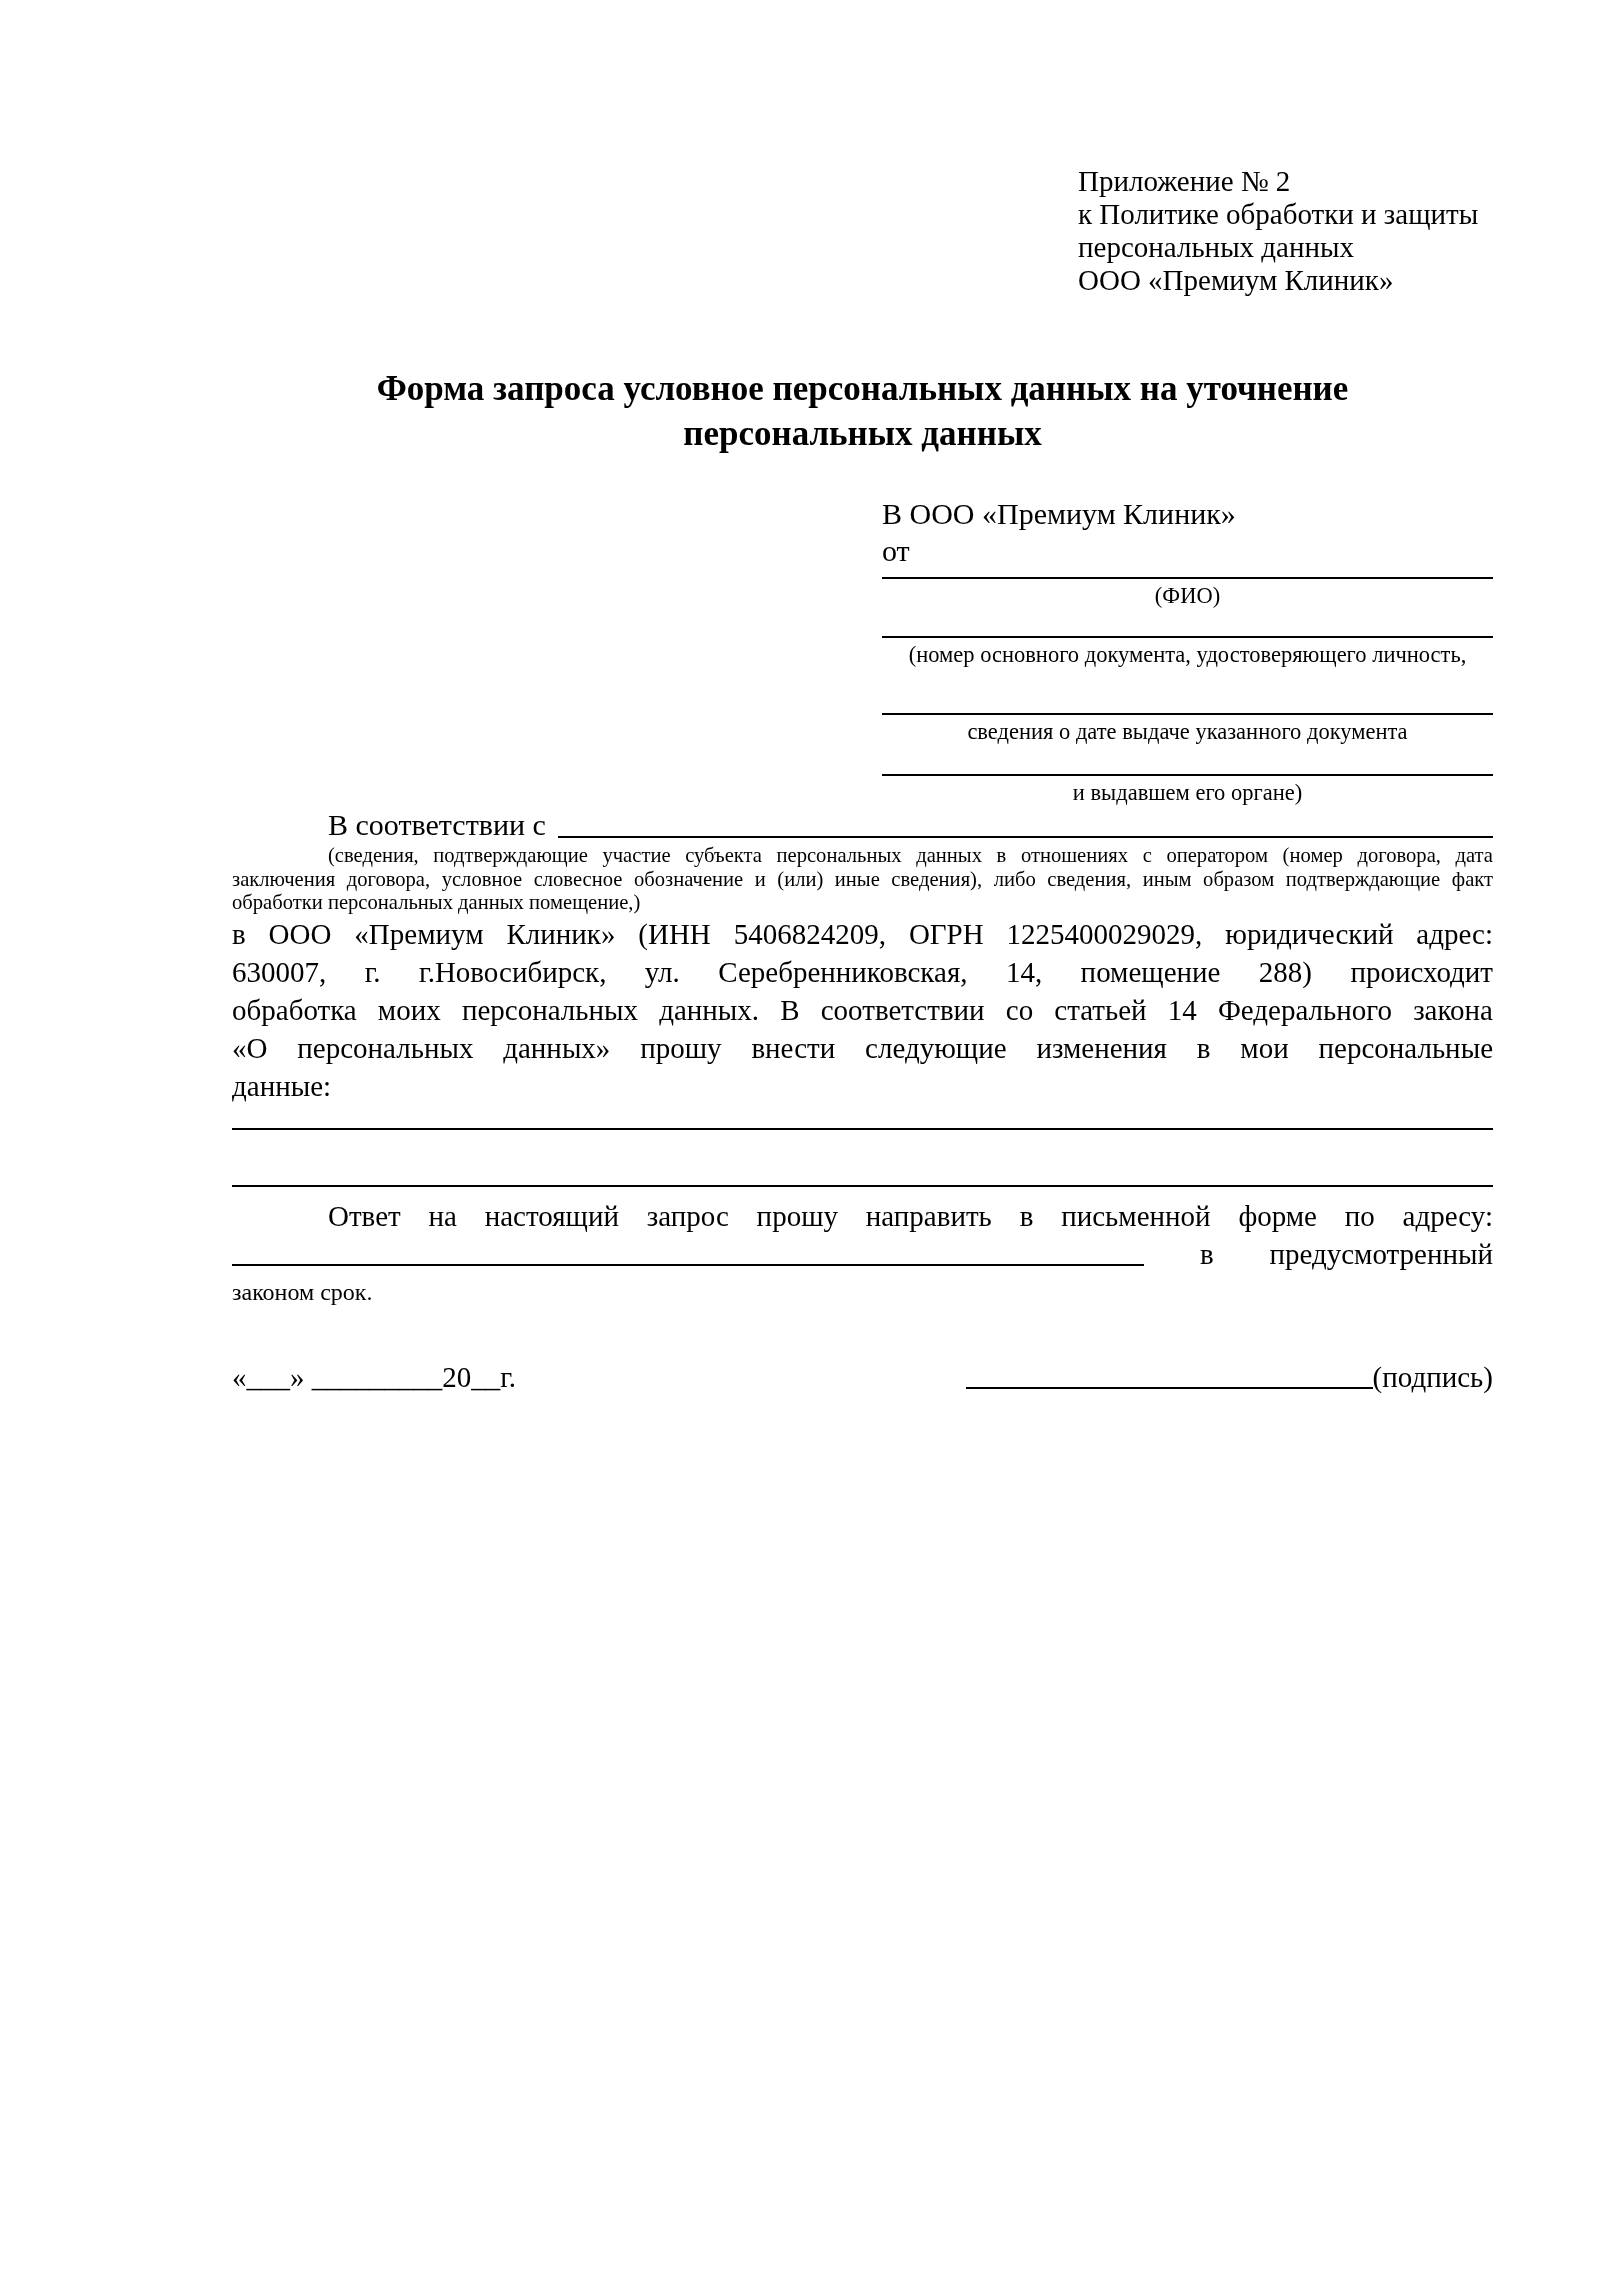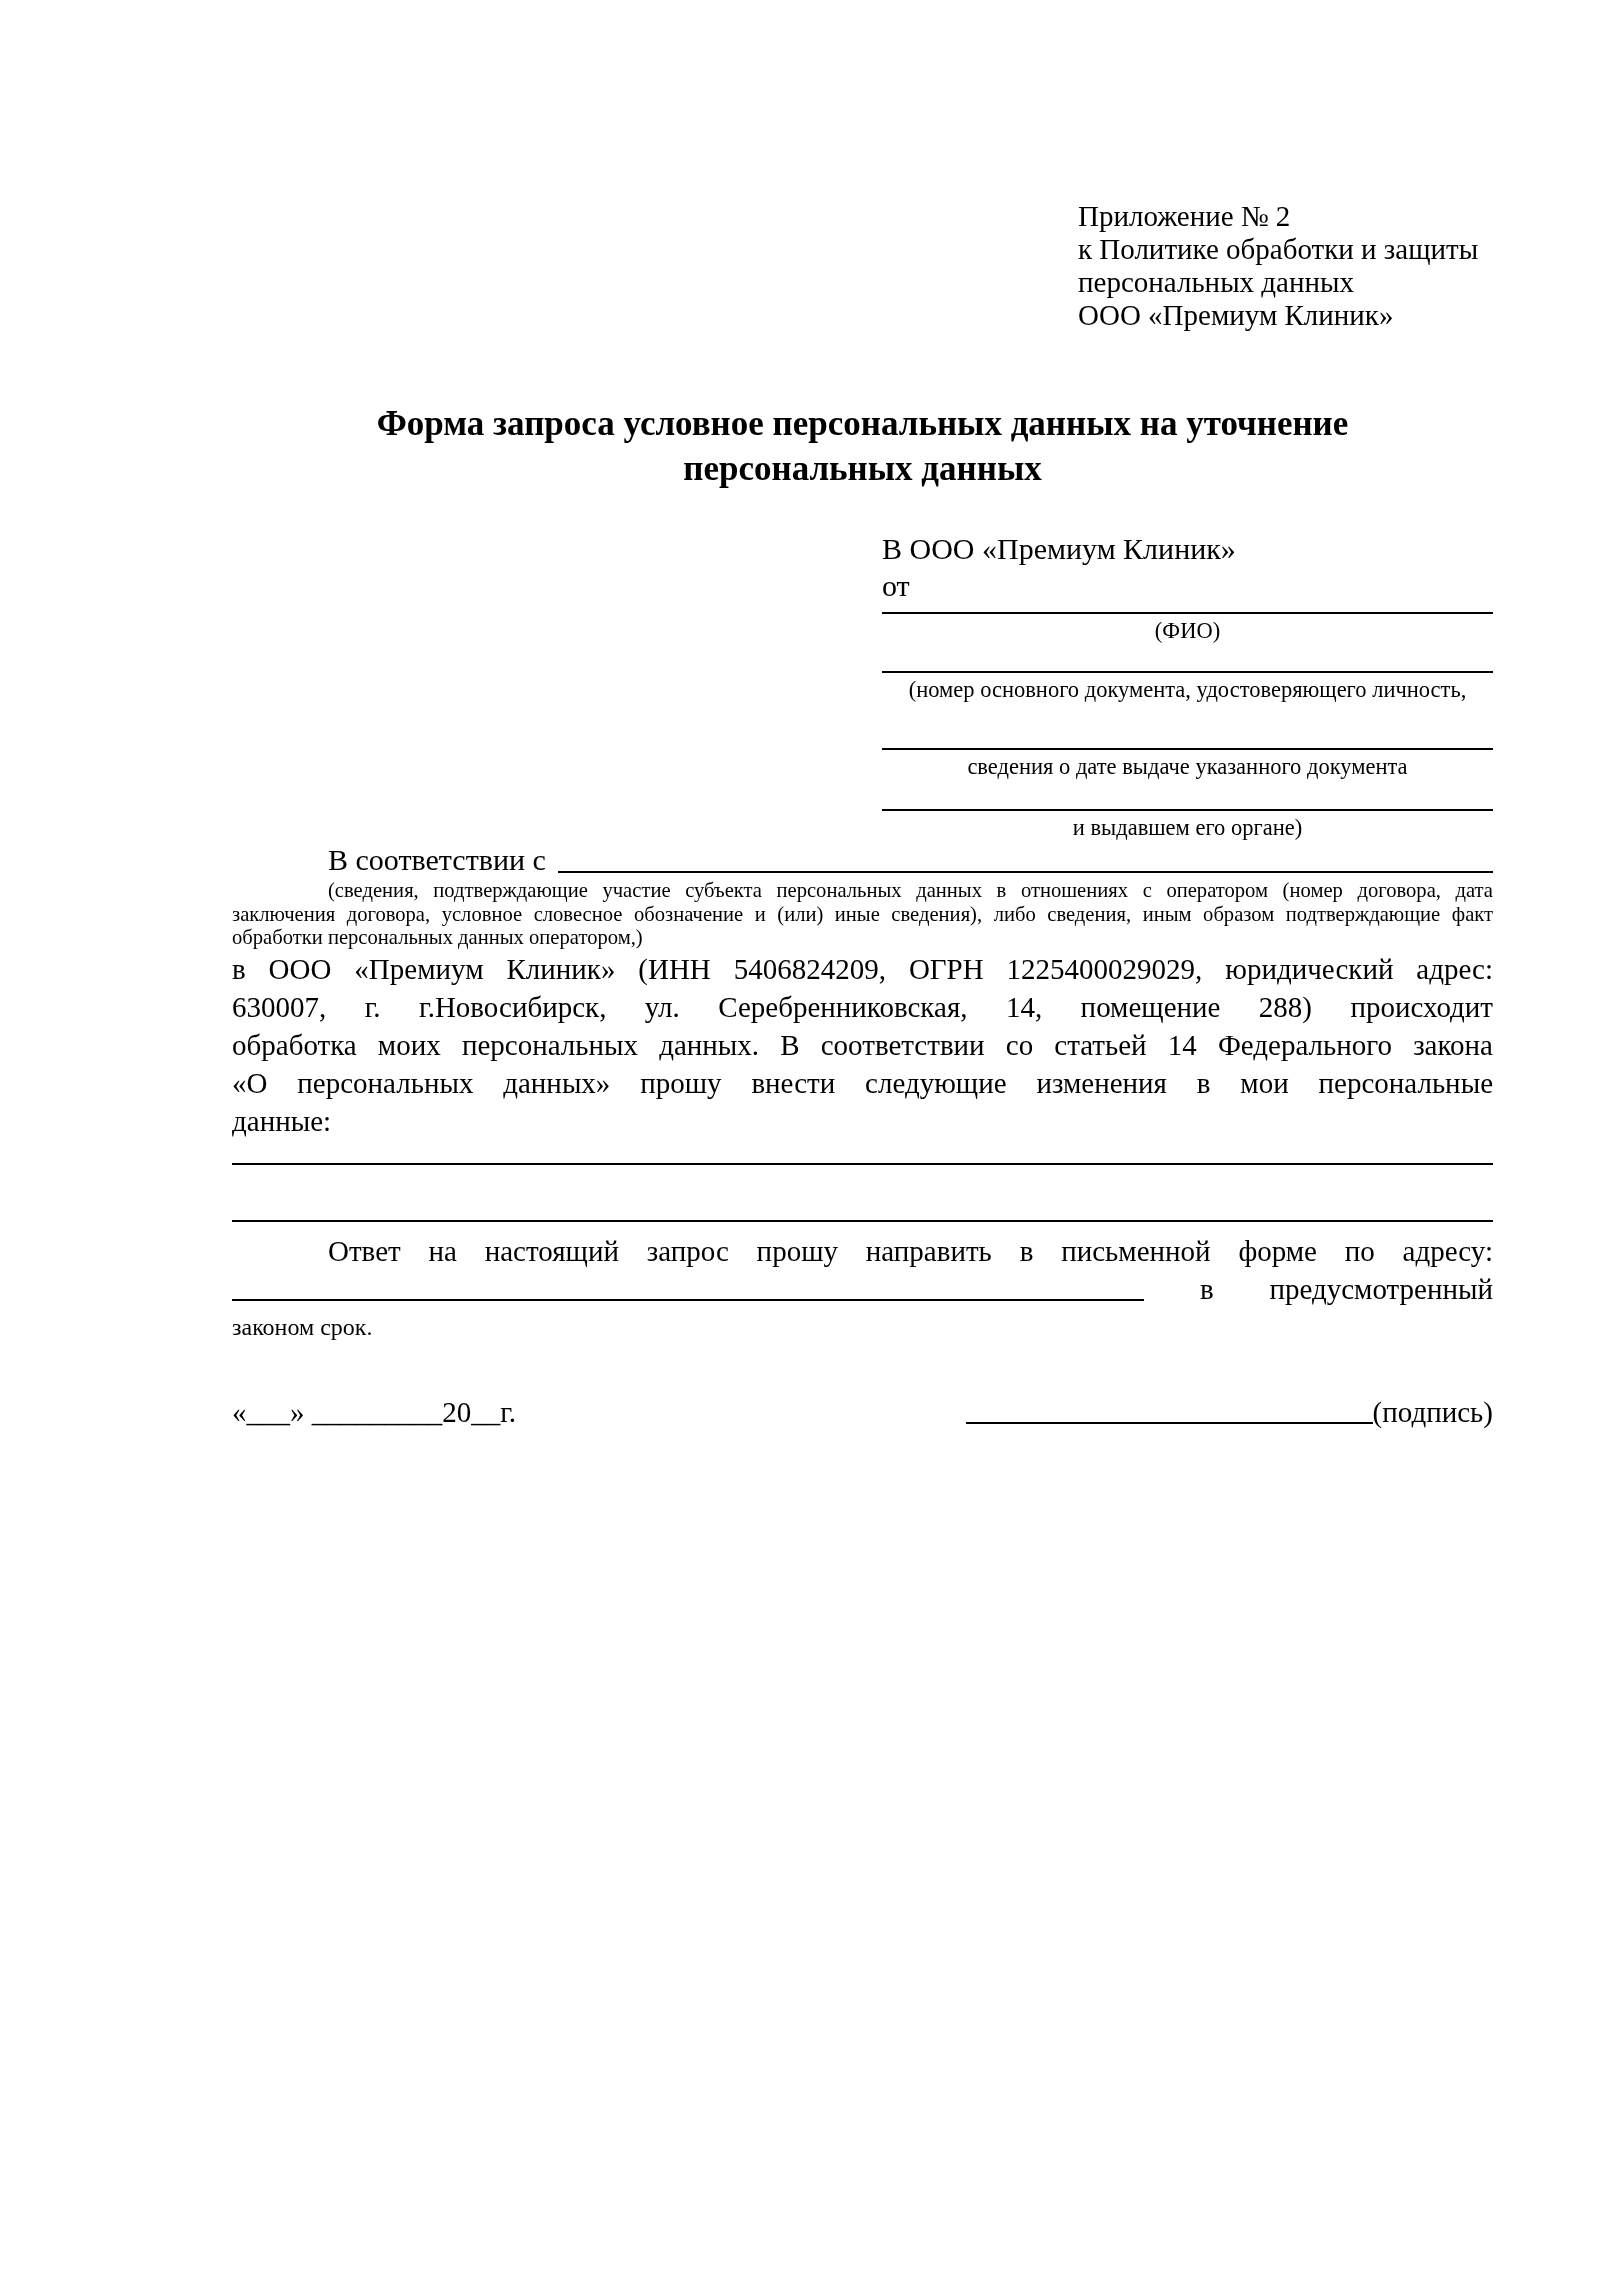--- a/index.html
+++ b/index.html
@@ -9,21 +9,20 @@
     height: 2294px;
     color: #000000;
     font-family: "Liberation Serif", "DejaVu Serif", serif;
     position: relative;
   }
   .page {
     width: 1621px;
     height: 1636px;
     padding: 0 128px 0 232px;
     overflow: hidden;
-    margin-top: 35px;
   }
 
   
   .annex {
     margin-top: 165px;
     margin-left: 846px;
     font-size: 29px;
     line-height: 33px;
     white-space: nowrap;
   }
@@ -169,21 +168,21 @@
 
 
   <div class="accordance">
     <span class="lbl">В соответствии с</span>
     <span class="grow-rule"></span>
   </div>
 
   <div class="fine-print">
     <div class="fp-indent jl">(сведения, подтверждающие участие субъекта персональных данных в отношениях с оператором (номер договора, дата</div>
     <div class="jl">заключения договора, условное словесное обозначение и (или) иные сведения), либо сведения, иным образом подтверждающие факт</div>
-    <div>обработки персональных данных оператором,)</div>
+    <div>обработки персональных данных помещение,)</div>
   </div>
 
   <div class="body-par">
     <div class="jl">в ООО «Премиум Клиник» (ИНН 5406824209, ОГРН 1225400029029, юридический адрес:</div>
     <div class="jl">630007, г. г.Новосибирск, ул. Серебренниковская, 14, помещение 288) происходит</div>
     <div class="jl">обработка моих персональных данных. В соответствии со статьей 14 Федерального закона</div>
     <div class="jl">«О персональных данных» прошу внести следующие изменения в мои персональные</div>
     <div>данные:</div>
   </div>
 

